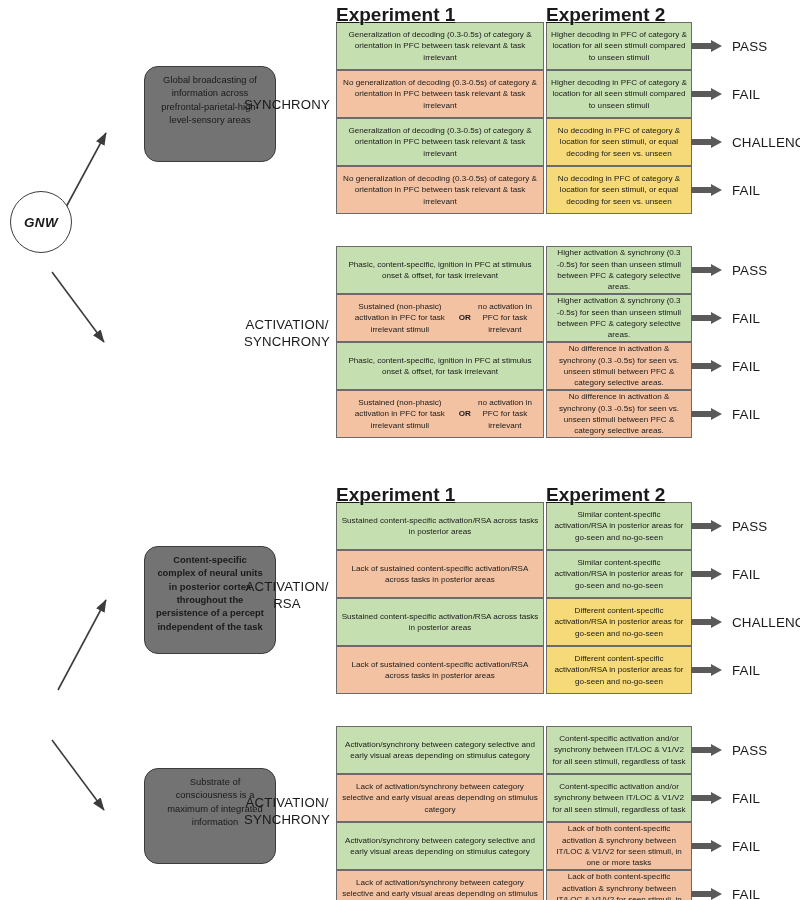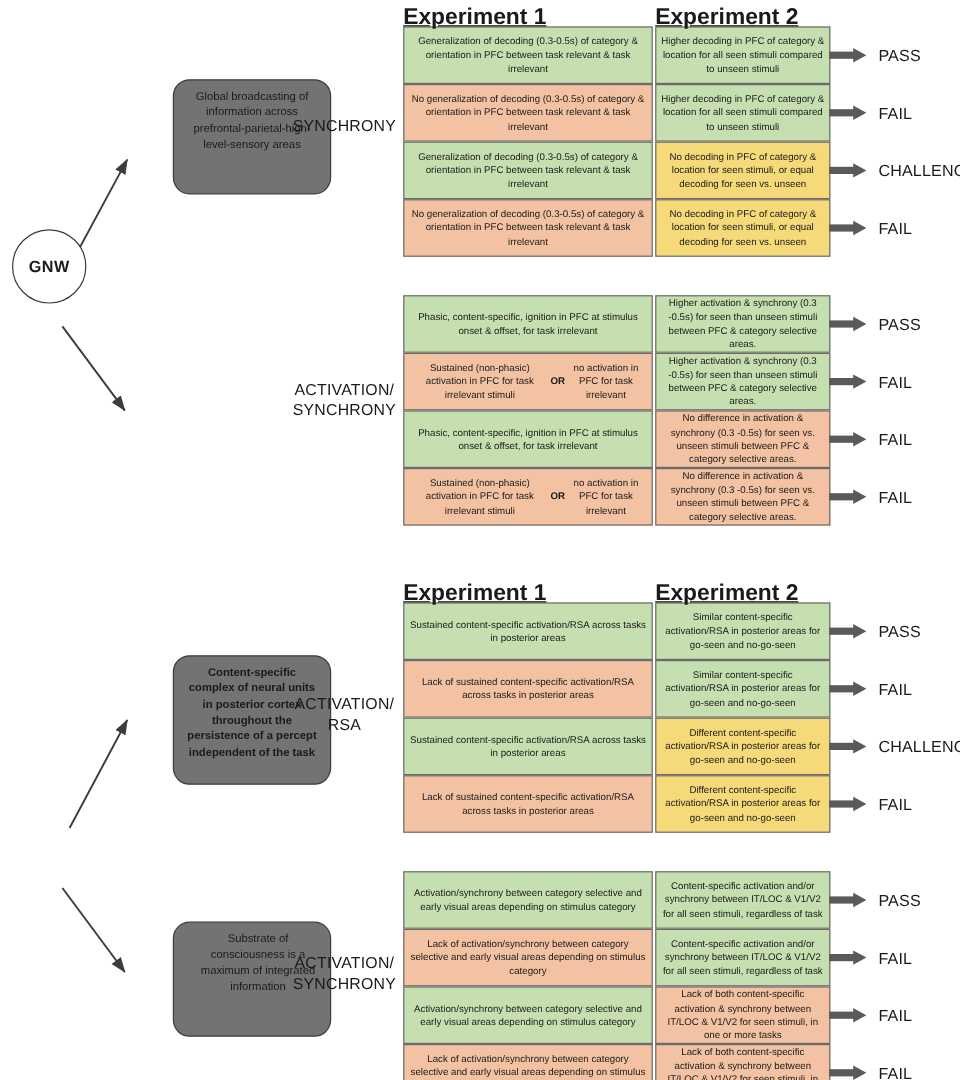--- a/index.html
+++ b/index.html
@@ -21,20 +21,21 @@
     position: absolute;
     width: 62px; height: 62px;
     border: 1.6px solid #3c3c3c;
     border-radius: 50%;
     background: #fff;
     display: flex; align-items: center; justify-content: center;
     font-weight: bold;
     font-size: 13.5px;
     letter-spacing: .3px;
     z-index: 4;
+    font-style: italic;
   }
 
   
   .desc-box {
     position: absolute;
     border: 1.7px solid #3c3c3c;
     border-radius: 14px;
     background: #737373;
     display: flex; align-items: flex-start; justify-content: center;
     text-align: center;

